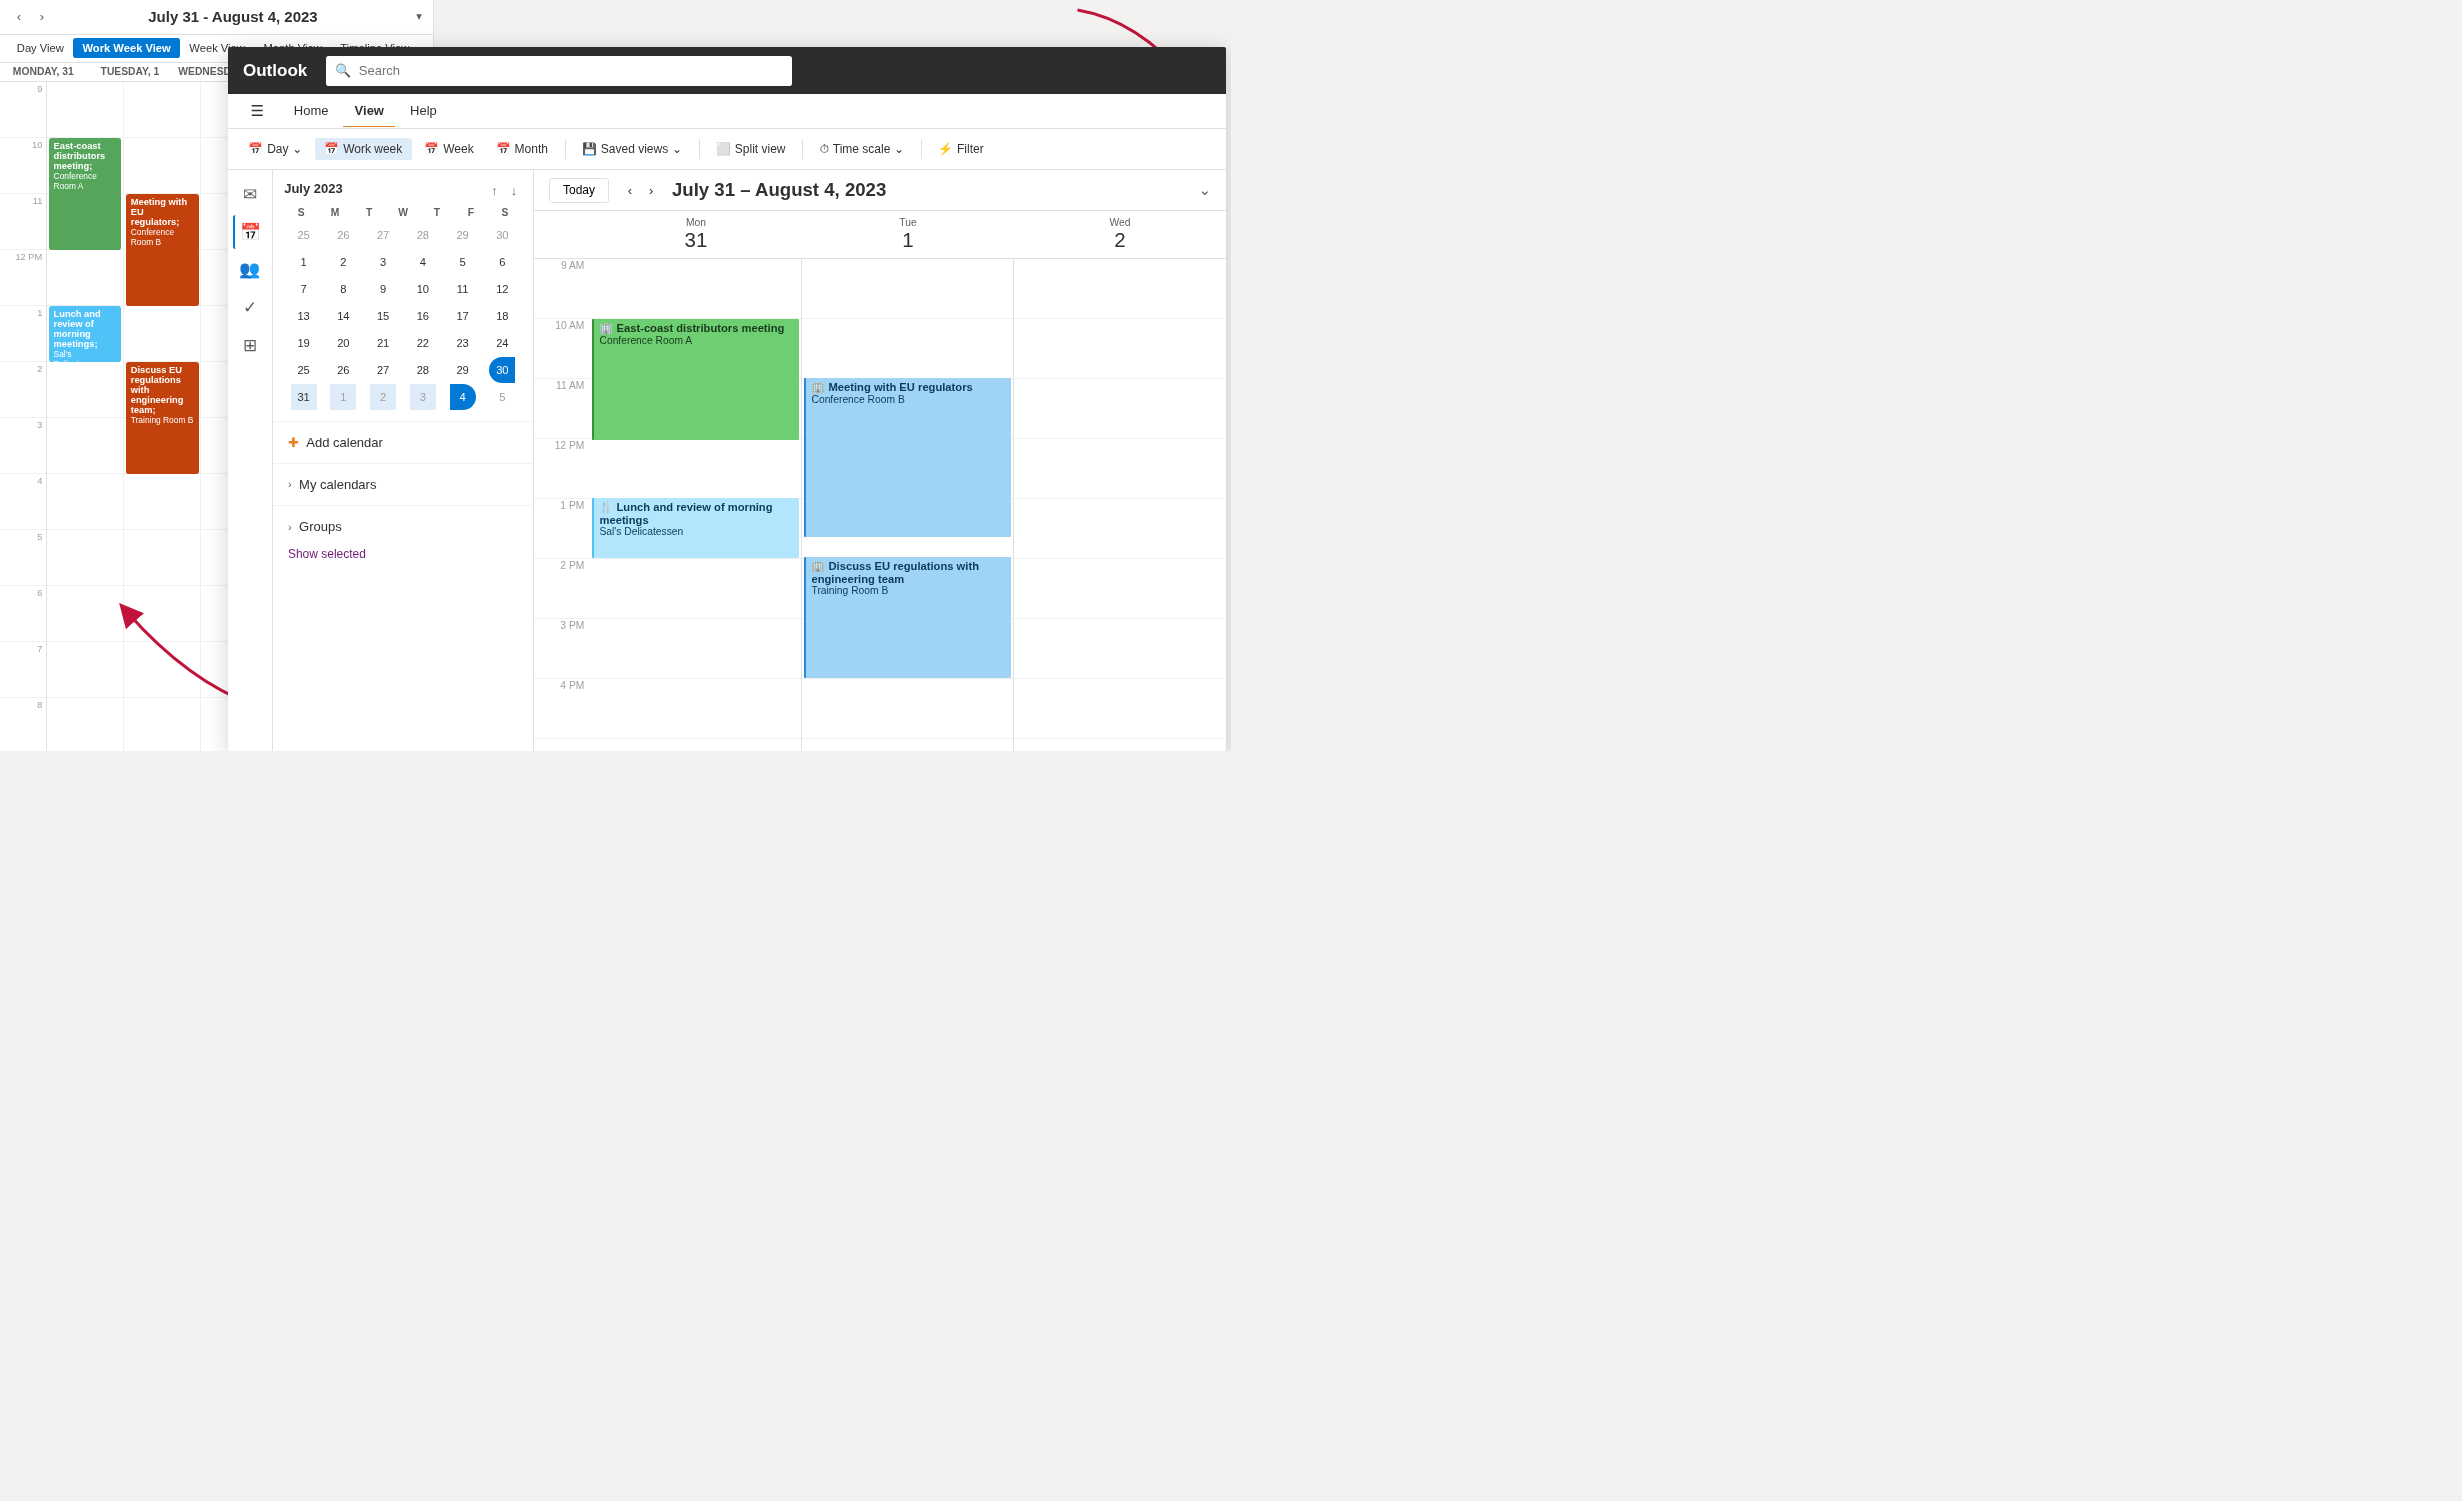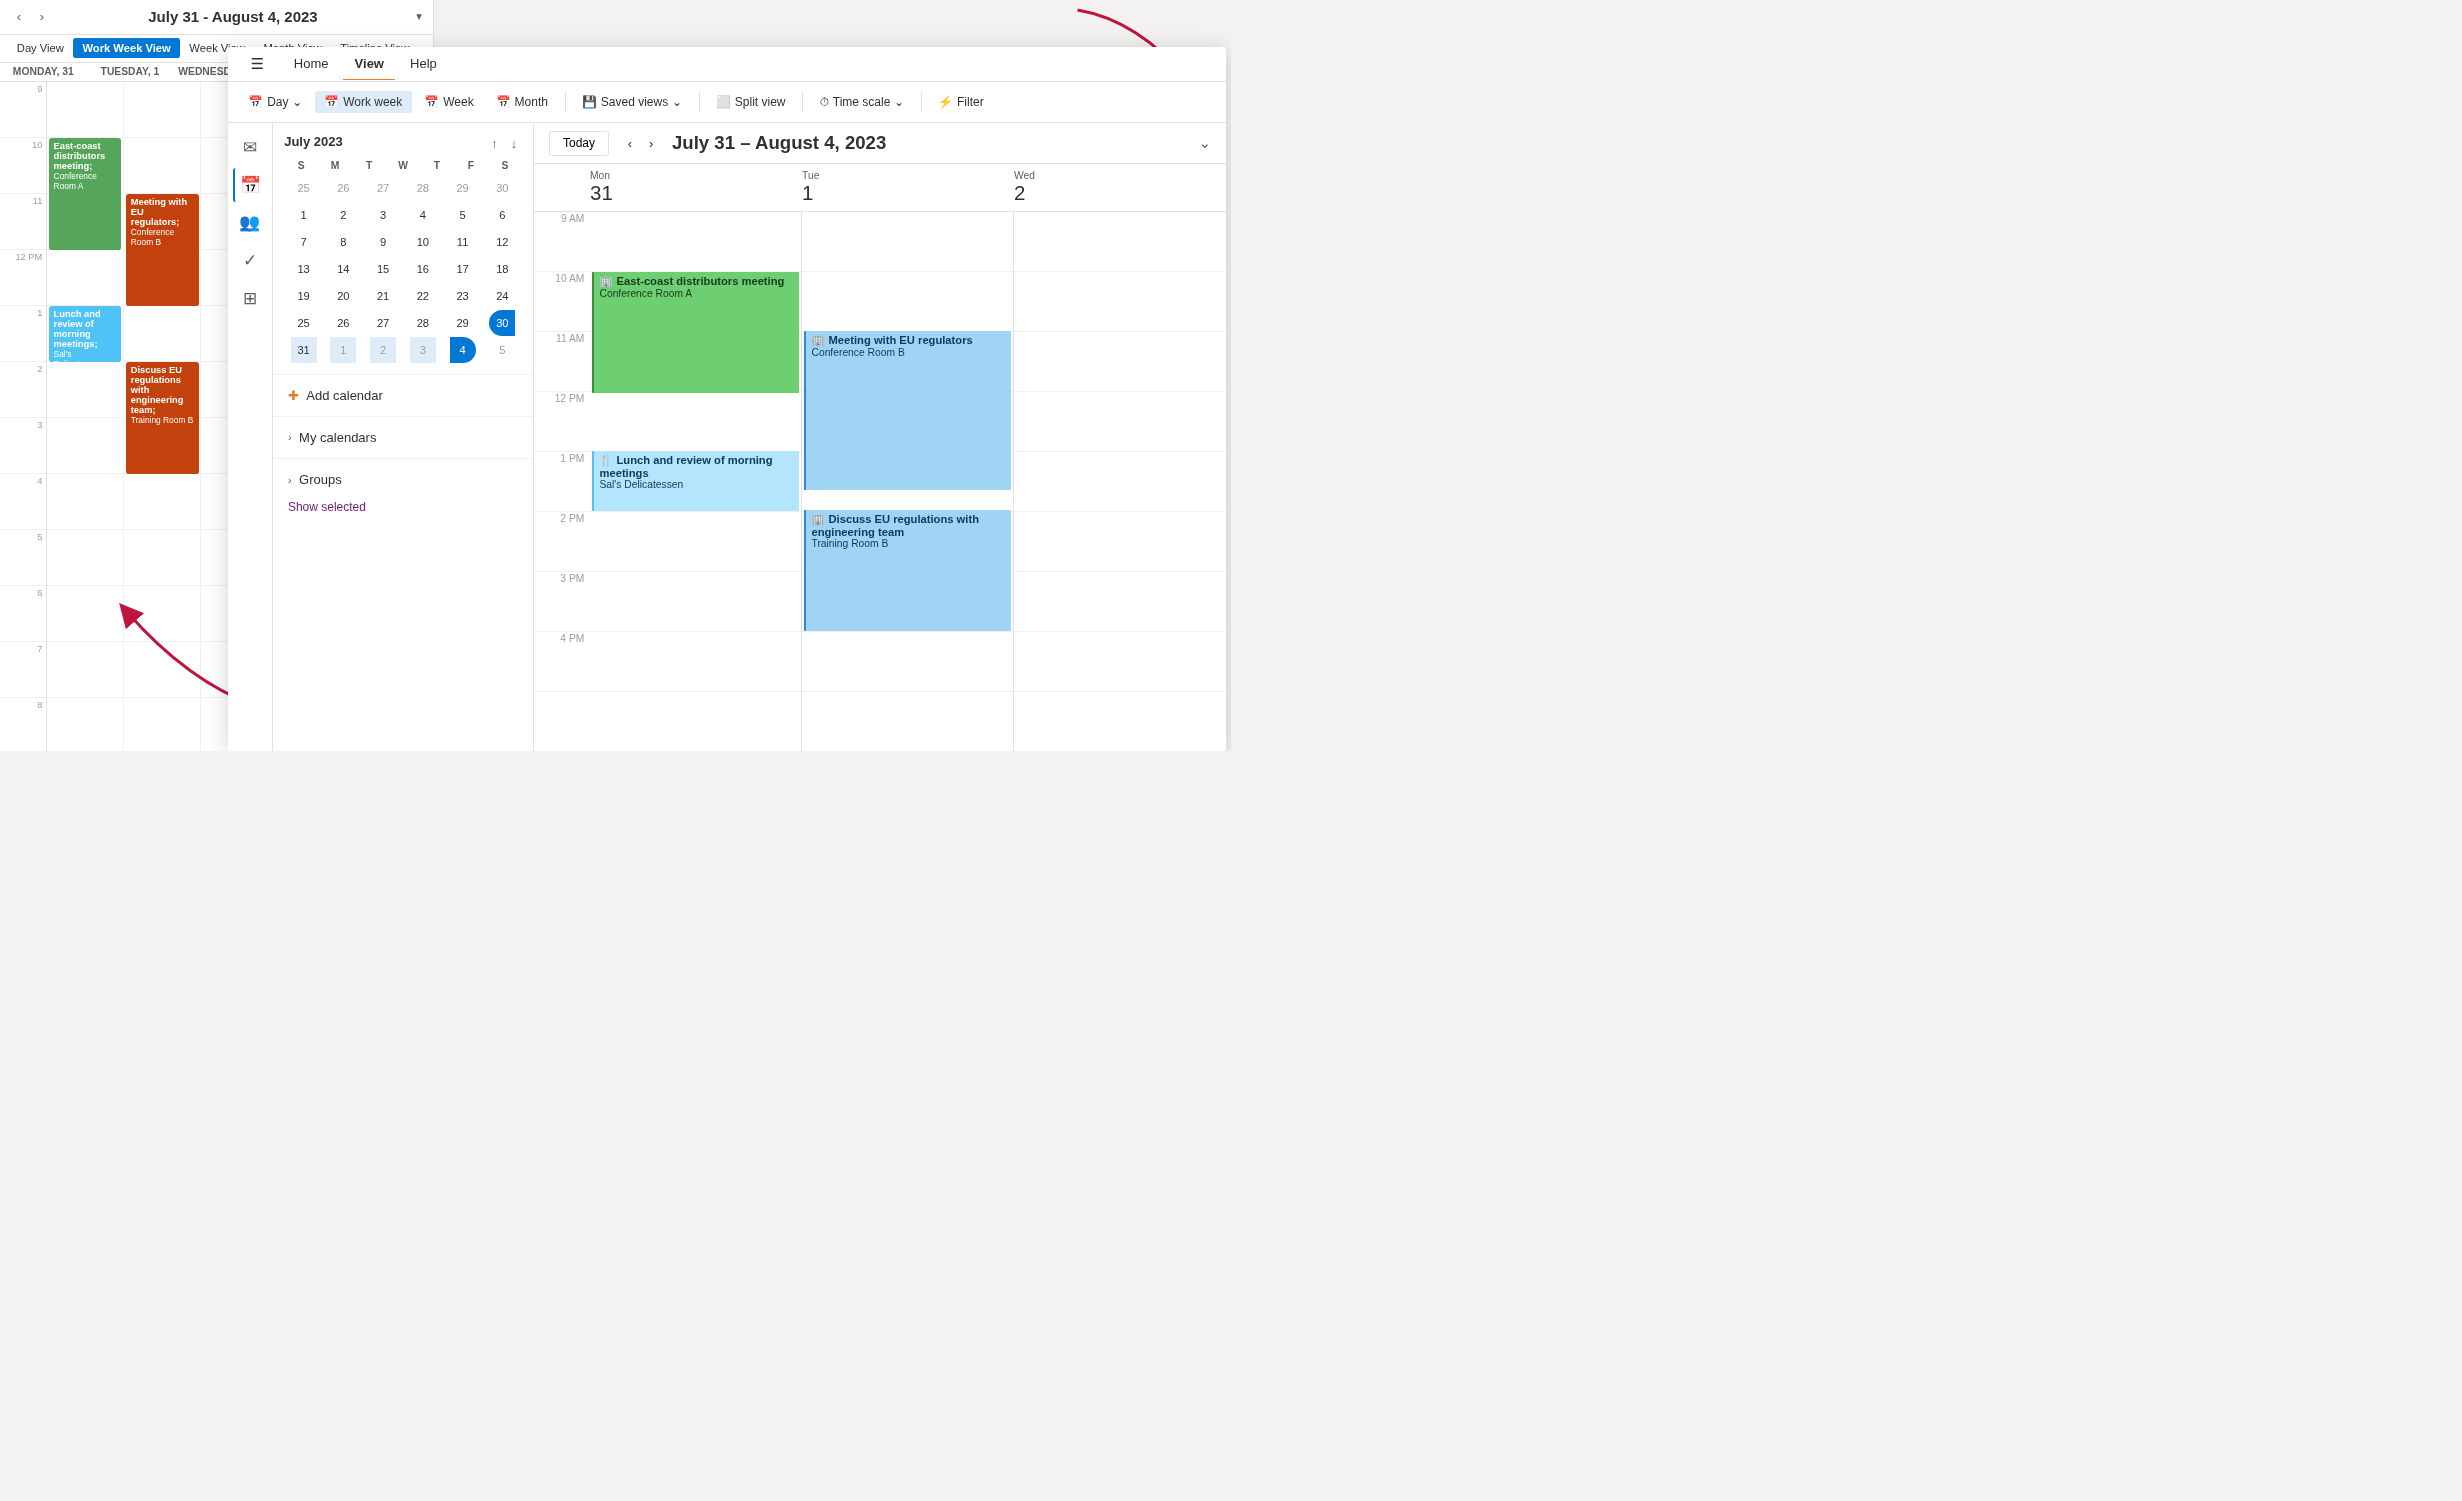--- a/index.html
+++ b/index.html
@@ -360,21 +360,21 @@
     .cal-date-dropdown { font-size: 15px; color: #605e5c; cursor: pointer; }
 
     
     .cal-day-headers {
       display: grid;
       grid-template-columns: 56px repeat(3, 1fr);
       border-bottom: 0.9px solid #e0e0e0;
       flex-shrink: 0;
     }
     .cal-day-header-cell {
-      text-align: left;
+      text-align: center;
       padding: 5.6px 0;
       font-size: 11.2px;
       color: #605e5c;
     }
     .cal-day-header-cell .day-name { font-size: 10.3px; font-weight: 400; }
     .cal-day-header-cell .day-num { font-size: 20.5px; font-weight: 300; color: #323130; }
 
     
     .cal-grid {
       flex: 1;
@@ -583,20 +583,27 @@
   <path d="M 200 110 Q 120 90 50 10" stroke="#c0143c" stroke-width="3" fill="none" marker-end="url(#arr2)"></path>
   <defs>
     <marker id="arr2" markerWidth="8" markerHeight="8" refX="4" refY="4" orient="auto">
       <path d="M0,0 L8,4 L0,8 Z" fill="#c0143c"></path>
     </marker>
   </defs>
 </svg>
 
 <div class="outlook-panel">
 
+  <div class="ol-header">
+    <span class="ol-logo">Outlook</span>
+    <div class="ol-search">
+      <span class="search-icon-svg">🔍</span>
+      <input type="text" placeholder="Search" style="">
+    </div>
+  </div>
 
   <div class="ol-nav">
     <button class="hamburger-btn">☰</button>
     <span class="ol-nav-item">Home</span>
     <span class="ol-nav-item active">View</span>
     <span class="ol-nav-item">Help</span>
   </div>
 
   <div class="ol-toolbar">
     <button class="tb-btn">

